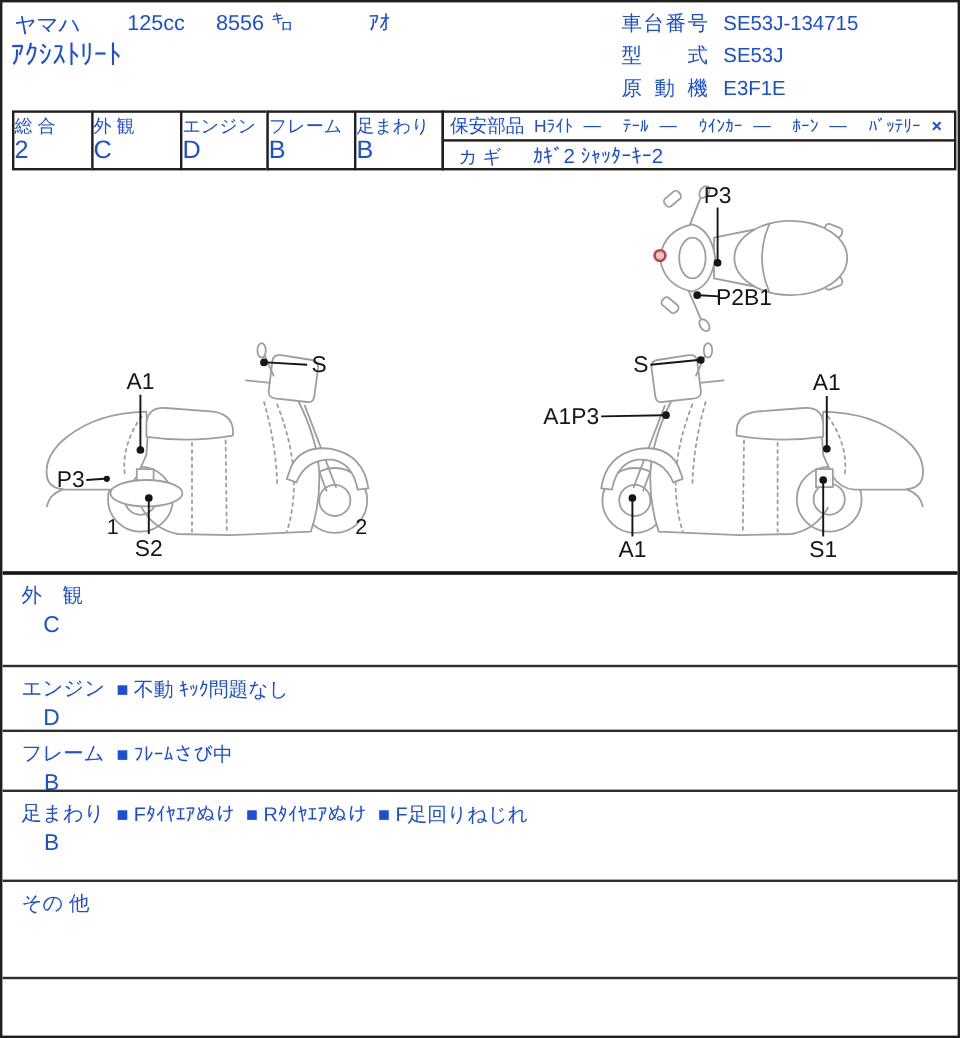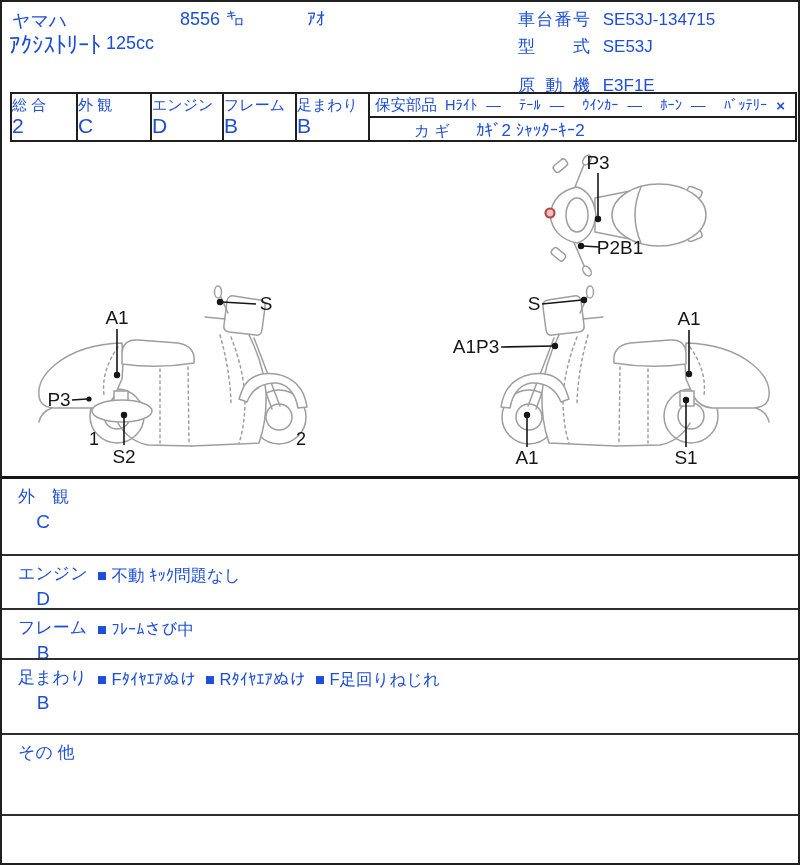--- a/index.html
+++ b/index.html
@@ -21,54 +21,54 @@
   .gcell .gvalue{font-size:21px;line-height:22px;}
   .safety{position:absolute;left:366px;top:90px;width:429px;height:50px;border:2px solid #1f1f1f;box-sizing:border-box;}
   .safety-row1{position:absolute;left:0;top:0;width:100%;height:24px;border-bottom:2px solid #1f1f1f;box-sizing:content-box;
                display:flex;align-items:center;padding:0 10px 0 5px;box-sizing:border-box;}
   .safety-title{font-size:15.5px;margin-right:8px;white-space:pre;}
   .safety-items{display:flex;flex:1;justify-content:space-between;align-items:center;}
   .sp-item{font-size:14.5px;white-space:pre;display:flex;gap:9px;align-items:flex-start;}
   .sp-status{font-size:14.5px;}
   .sp-status.cross{font-weight:bold;font-size:15px;}
   .safety-row2{position:absolute;left:0;top:26px;width:100%;height:22px;display:flex;align-items:center;padding-left:12px;box-sizing:border-box;}
-  .keys-label{font-size:15.5px;white-space:pre;margin-right:26px;margin-left:32px;}
+  .keys-label{font-size:15.5px;white-space:pre;margin-right:26px;}
   .keys-value{font-size:17px;white-space:pre;}
   
   .crow{position:absolute;left:0;width:800px;border-top:2px solid #2e2e2e;box-sizing:border-box;}
   .crow.first{border-top:3px solid #151515;}
   .crow-label{position:absolute;left:16px;top:6px;font-size:17px;white-space:pre;}
   .crow-grade{position:absolute;left:12px;top:32px;width:58px;text-align:center;font-size:19px;}
   .crow-items{position:absolute;left:95px;top:6px;width:676px;font-size:16.5px;line-height:26px;white-space:pre-wrap;}
   
   svg text{font-family:"Liberation Sans","DejaVu Sans",sans-serif;}
   .dg-label{font-size:19px;fill:#161616;}
   .dg-num{font-size:18px;fill:#161616;}
 </style>
 </head>
 <body>
 
 <div id="page">
 
   <span class="abs hdr-txt" style="left:10px;top:7px;">ヤマハ</span>
-  <span class="abs hdr-txt" style="left:104px;top:7px;margin-top:24px;">125cc</span>
+  <span class="abs hdr-txt" style="left:104px;top:7px;">125cc</span>
   <span class="abs hdr-txt" style="left:178px;top:7px;">8556</span>
   <span class="abs hdr-txt" style="left:224px;top:7px;">㌔</span>
   <span class="abs hdr-txt" style="left:305px;top:7px;">ｱｵ</span>
   <span class="abs model-name" style="left:7px;top:30px;">ｱｸｼｽﾄﾘｰﾄ</span>
 
   <div class="reg-row" style="top:6px;">
     <span class="reg-label">車台番号</span>
     <span>SE53J-134715</span>
   </div>
   <div class="reg-row" style="top:33px;">
     <span class="reg-label">型式</span>
     <span>SE53J</span>
   </div>
-  <div class="reg-row" style="top:72px;">
+  <div class="reg-row" style="top:60px;">
     <span class="reg-label">原動機</span>
     <span>E3F1E</span>
   </div>
 
   <div class="gcell" style="left:8px;width:68px;">
     <div class="glabel">総 合</div>
     <div class="gvalue">2</div>
   </div>
   <div class="gcell" style="left:74px;width:76px;">
     <div class="glabel">外 観</div>

